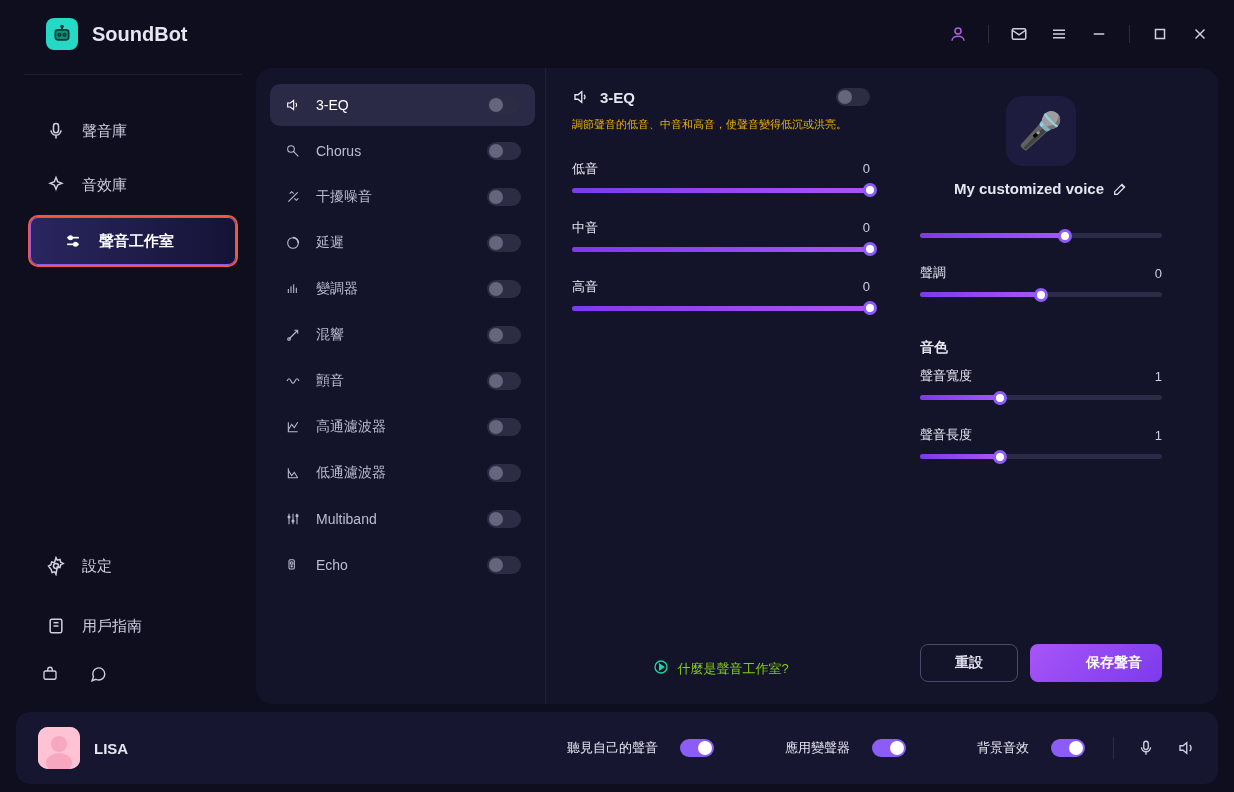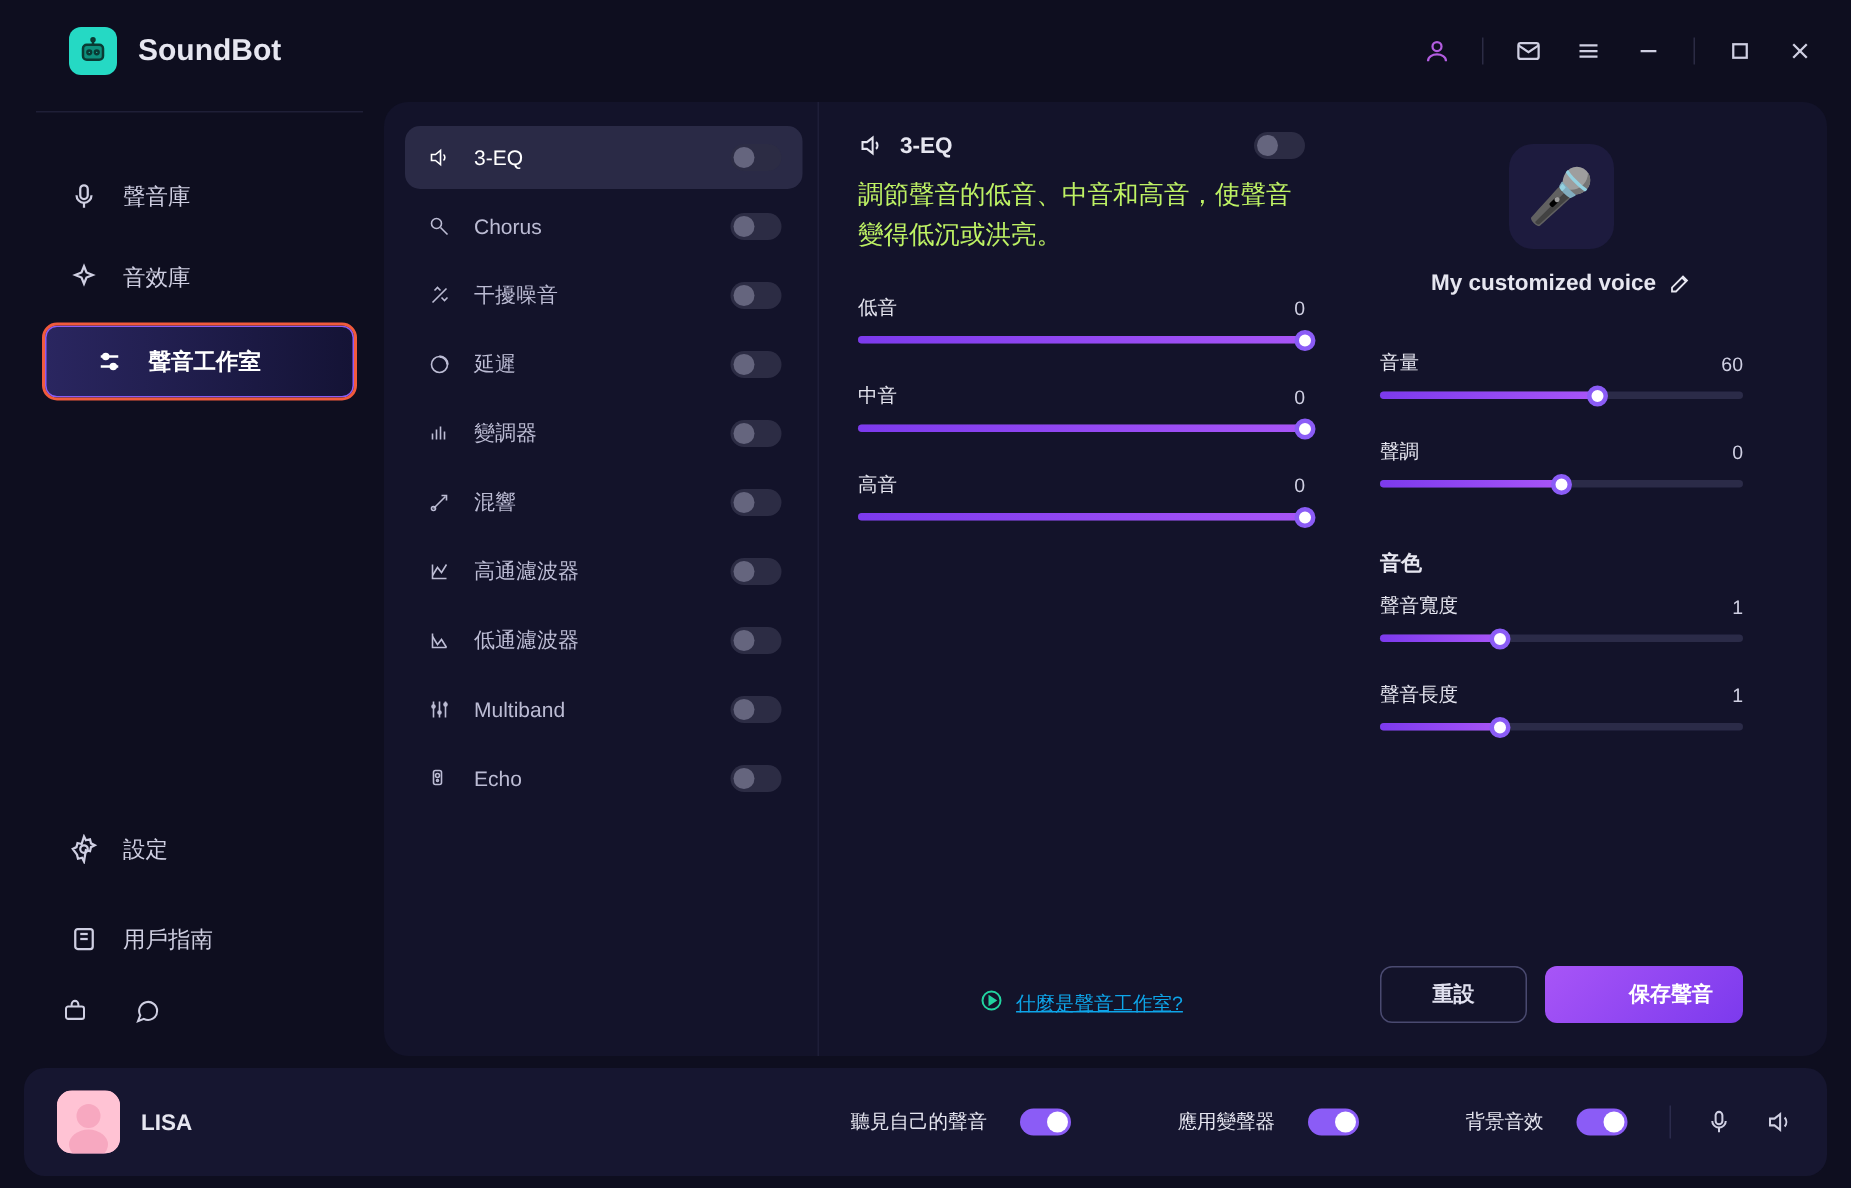--- a/index.html
+++ b/index.html
@@ -89,21 +89,21 @@
 
   
   .detail-col{
     width:350px; padding:20px 26px; display:flex; flex-direction:column;
   }
   .detail-head{
     display:flex; align-items:center; gap:10px; margin-bottom:10px;
   }
   .detail-head .dtitle{ font-size:15px; font-weight:600; flex:1; }
   .detail-head svg{ width:18px; height:18px;}
-  .detail-desc{ font-size:17px; color:#bef264; line-height:1.6; margin-bottom:26px;}
+  .detail-desc{ font-size:11px; color:#eab308; line-height:1.6; margin-bottom:26px;}
   .slider-block{ margin-bottom:26px;}
   .slider-top{ display:flex; justify-content:space-between; font-size:13px; margin-bottom:10px;align-items:center;}
   .slider-top .sval{ color:#cfcfe2;}
   .slider{
     height:5px; border-radius:3px; background:#2b2b48; position:relative; cursor:pointer;
   }
   .slider .fill{
     position:absolute; height:100%; border-radius:3px;
     background:linear-gradient(90deg,#7c3aed,#a855f7);
     left:0;
@@ -111,21 +111,21 @@
   .slider .thumb{
     position:absolute; width:14px; height:14px; border-radius:50%;
     background:#fff; border:3px solid #8b5cf6;
     top:50%; transform:translate(-50%,-50%);
   }
   .detail-footer{
     margin-top:auto; display:flex; justify-content:center; align-items:center; gap:8px;
     color:#c9c9e0; font-size:13px; padding-bottom:6px;
   }
   .detail-footer .playicon{ color:#22d3a0; }
-  .detail-footer a{ color:#0ea5e9; text-decoration:underline; cursor:pointer;}
+  .detail-footer a{ color:#84cc16; cursor:pointer;}
 
   
   .right-col{
     width:290px; padding:22px 24px; display:flex; flex-direction:column;
   }
   .voice-icon{
     width:70px; height:70px; border-radius:16px; background:#1d1b3e;
     margin:6px auto 14px; display:flex; align-items:center; justify-content:center;
     font-size:36px;
   }
@@ -337,20 +337,29 @@
           </div>
           <div class="effect-row">
             <span class="eicon">
               <svg viewBox="0 0 24 24" fill="none" stroke="currentColor" stroke-width="1.6">
                 <path d="M6 18L18 6"></path>
                 <path d="M14 5l5 0 0 5"></path>
                 <circle cx="6" cy="18" r="2"></circle>
               </svg>
             </span>
     <span class="elabel">混響</span>
+    <div class="toggle dim"></div>
+          </div>
+          <div class="effect-row">
+            <span class="eicon">
+              <svg viewBox="0 0 24 24" fill="none" stroke="currentColor" stroke-width="1.6">
+                <path d="M3 12q3-7 6 0t6 0 6 0"></path>
+              </svg>
+            </span>
+    <span class="elabel">顫音</span>
     <div class="toggle dim"></div>
           </div>
           <div class="effect-row">
             <span class="eicon">
               <svg viewBox="0 0 24 24" fill="none" stroke="currentColor" stroke-width="1.6">
                 <path d="M5 5v14h14"></path>
                 <path d="M5 16l5-8 4 5 5-8"></path>
               </svg>
             </span>
     <span class="elabel">高通濾波器</span>
@@ -449,24 +458,20 @@
       <div class="voice-icon">🎤</div>
       <div class="voice-name">
         <span>My customized voice</span>
         <svg viewBox="0 0 24 24" fill="none" stroke="currentColor" stroke-width="1.8">
             <path d="M4 20h4L19 9l-4-4L4 16v4z"></path>
             <path d="M14 6l4 4"></path>
           </svg>
       </div>
 
       <div class="slider-block">
-        <div class="slider-top">
-            <span>音量</span>
-            <span class="sval">60</span>
-          </div>
         <div class="slider">
             <div class="fill" id="f-vol" style="width: 60%;"></div>
             <div class="thumb" id="t-vol" style="left: 60%;"></div>
           </div>
       </div>
       <div class="slider-block">
         <div class="slider-top">
             <span>聲調</span>
             <span class="sval">0</span>
           </div>

